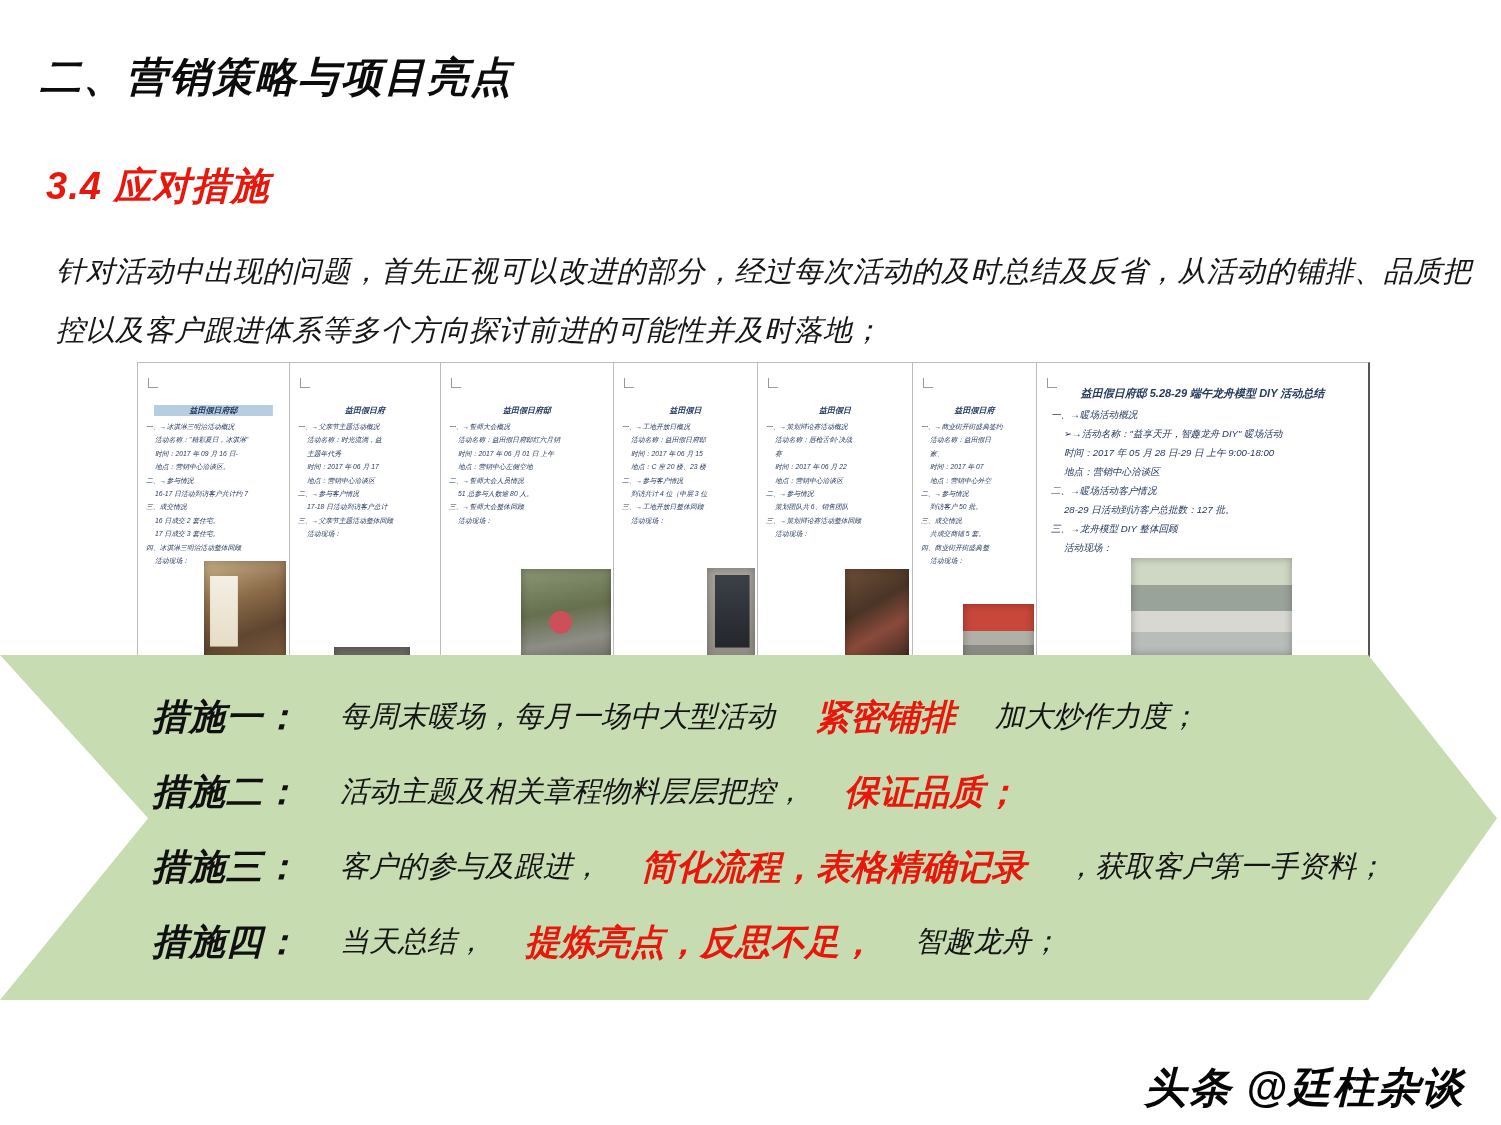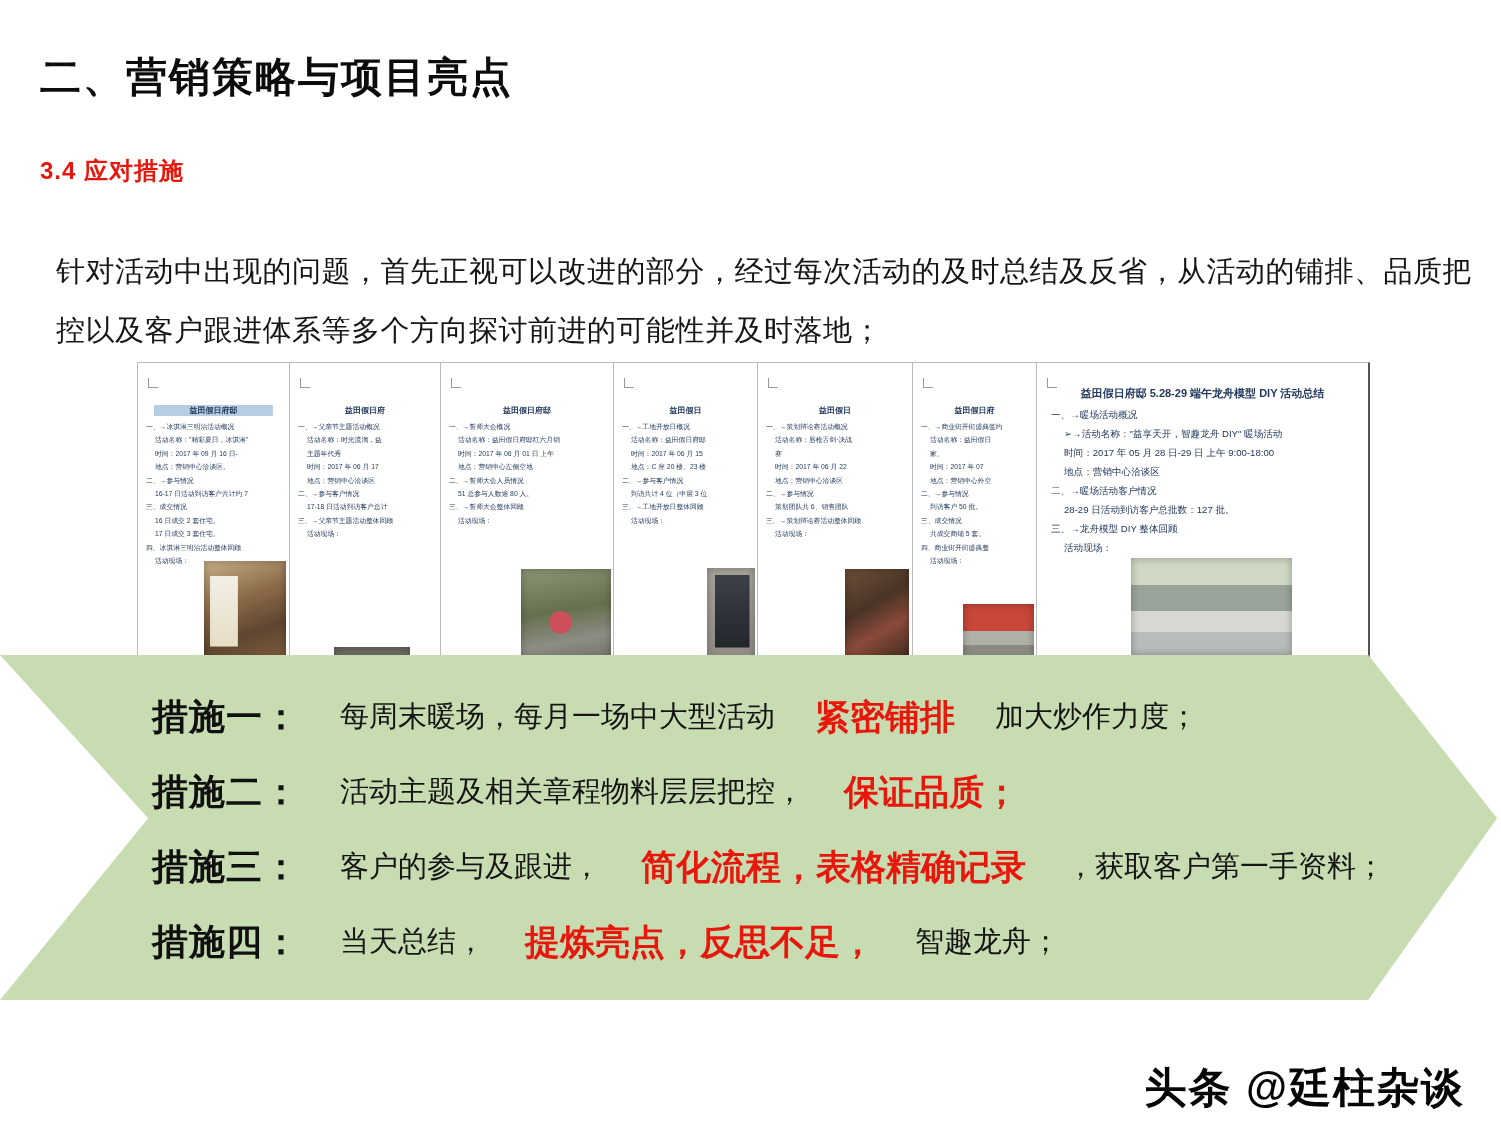--- a/index.html
+++ b/index.html
@@ -1,20 +1,20 @@
 <!DOCTYPE html>
 <html style="--heading-red: #e8170c; --emphasis-red: #e8170c; --banner-green: #c8dcb2; --doc-highlight-blue: #b7cde2; --doc-text-navy: #23395d;"><head>
 <meta charset="utf-8">
 <style>
   html,body{margin:0;padding:0;background:#ffffff;font-family:"Liberation Sans","DejaVu Sans",sans-serif;}
-  .slide{position:relative;width:1501px;height:1125px;background:#fff;overflow:hidden;}
+  .slide{position:relative;width:1501px;height:1125px;background:#fff;overflow:hidden;font-style:italic;}
 
   
   .section-title{position:absolute;left:40px;top:50px;margin:0;font-size:41px;font-weight:900;color:#0c0c0c;letter-spacing:2px;}
-  .sub-title{position:absolute;left:40px;top:155px;margin:0;font-size:24px;font-weight:800;color:var(--heading-red,#e8170c);letter-spacing:1px;}
+  .sub-title{position:absolute;left:40px;top:155px;margin:6px;font-size:38px;font-weight:800;color:var(--heading-red,#e8170c);letter-spacing:1px;}
   .intro{position:absolute;left:40px;top:226px;width:1430px;margin:16px;font-size:29px;line-height:59px;color:#161616;letter-spacing:.5px;}
 
   
   .docs{position:absolute;left:137px;top:362px;width:1245px;height:301px;z-index:1;}
   .doc{position:absolute;top:0;height:299px;background:#fff;border:1px solid #bcbcbc;box-sizing:border-box;overflow:hidden;color:var(--doc-text-navy,#23395d);}
   .doc::before{content:"";position:absolute;top:15px;left:10px;width:9px;height:9px;border-left:1px solid #9a9a9a;border-bottom:1px solid #9a9a9a;}
   .doc:nth-of-type(1){left:0;width:153px;}
   .doc:nth-of-type(2){left:152px;width:152px;}
   .doc:nth-of-type(3){left:303px;width:174px;}
   .doc:nth-of-type(4){left:476px;width:145px;}

